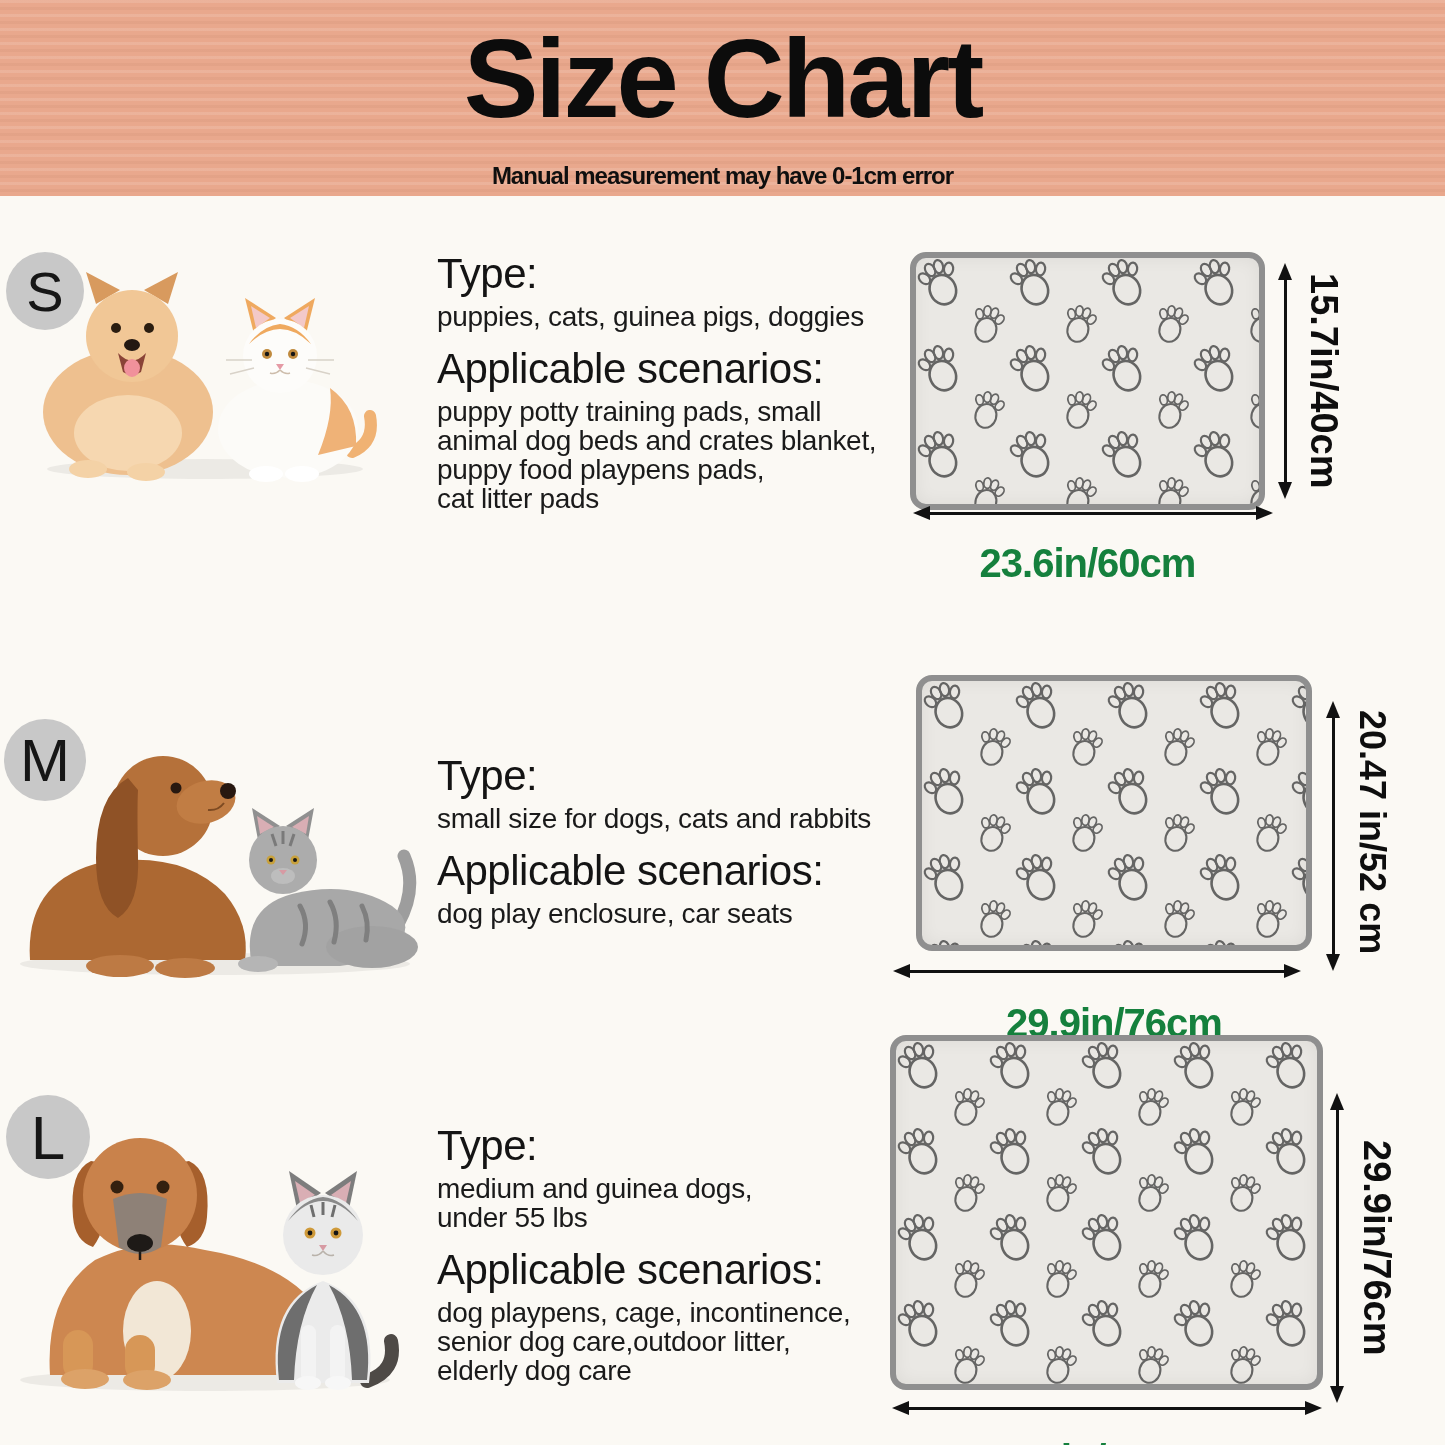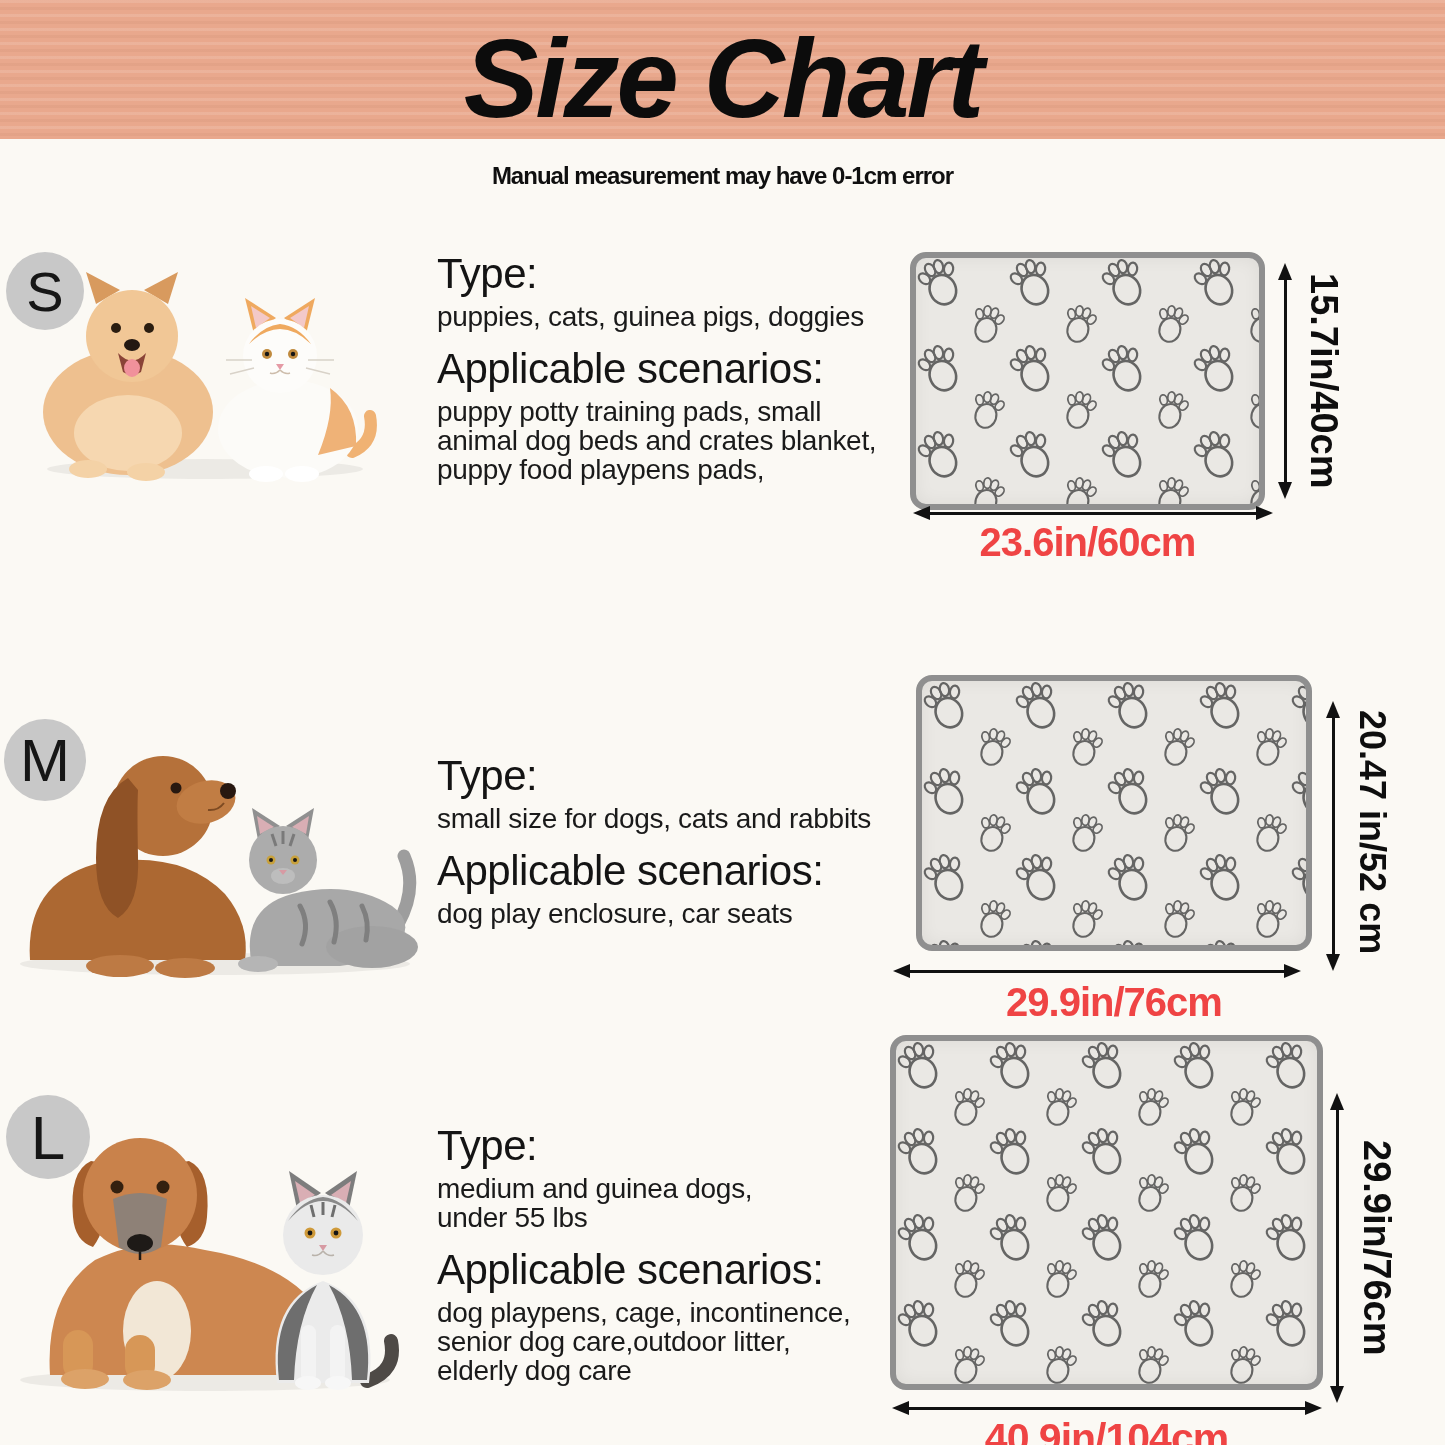--- a/index.html
+++ b/index.html
@@ -2,25 +2,25 @@
 <html><head>
 <meta charset="utf-8">
 <style>
   html,body{margin:0;padding:0;background:#fbf9f4;}
   .canvas{position:relative;width:1445px;height:1445px;margin:0 auto;overflow:hidden;
           background:#fbf9f4;color:#141414;
           font-family:"Liberation Sans","DejaVu Sans",sans-serif;}
   .row{display:contents;}
 
   
-  .banner{position:absolute;left:0;top:0;width:1445px;height:139px;
+  .banner{position:absolute;left:0;top:0;width:1445px;height:196px;
           background:#e9a88d;
           background-image:repeating-linear-gradient(180deg,
             rgba(255,255,255,.12) 0 3px, rgba(255,255,255,0) 3px 7px,
-            rgba(120,60,30,.05) 7px 10px, rgba(255,255,255,0) 10px 14px);font-style:italic;}
+            rgba(120,60,30,.05) 7px 10px, rgba(255,255,255,0) 10px 14px);}
   .banner h1{margin:0;width:100%;text-align:center;line-height:157px;
              font-size:112px;font-weight:700;letter-spacing:-3px;color:#0c0c0c;}
   .subtitle{position:absolute;left:0;top:162px;width:1445px;text-align:center;
             font-size:24px;font-weight:700;letter-spacing:-1px;color:#0f0f0f;}
 
   
   .badge{position:absolute;border-radius:50%;background:#c8c8c8;
          display:flex;align-items:center;justify-content:center;
          color:#161616;font-weight:400;}
   .badge-s{left:6px;top:252px;width:78px;height:78px;font-size:56px;}
@@ -72,21 +72,21 @@
   .hdim-l{left:907px;top:1407px;width:400px;}
 
   
   .vlabel{position:absolute;writing-mode:vertical-rl;text-orientation:mixed;
           display:flex;align-items:center;justify-content:center;
           font-weight:700;color:#0e0e0e;letter-spacing:0;}
   .vlabel-s{left:1296px;top:272px;height:218px;width:54px;font-size:38px;}
   .vlabel-m{left:1344px;top:698px;height:268px;width:56px;font-size:36px;}
   .vlabel-l{left:1348px;top:1100px;height:296px;width:56px;font-size:38px;}
 
-  .hlabel{position:absolute;text-align:center;font-weight:700;color:#ef4444;letter-spacing:-1px;}
+  .hlabel{position:absolute;text-align:center;font-weight:700;color:#15803d;letter-spacing:-1px;margin-top:21px;}
   .hlabel-s{left:910px;top:520px;width:355px;font-size:40px;}
   .hlabel-m{left:916px;top:980px;width:396px;font-size:40px;}
   .hlabel-l{left:890px;top:1415px;width:433px;font-size:41px;}
 
   .defs-svg{position:absolute;width:0;height:0;}
 </style>
 </head>
 <body>
 
 <svg class="defs-svg" aria-hidden="true">
@@ -162,20 +162,21 @@
     <div class="info info-s">
       <div class="heading">Type:</div>
       <div class="bodytext">
         <div>puppies, cats, guinea pigs, doggies</div>
       </div>
       <div class="heading">Applicable scenarios:</div>
       <div class="bodytext">
         <div>puppy potty training pads, small</div>
         <div>animal dog beds and crates blanket,</div>
         <div>puppy food playpens pads,</div>
+        <div>cat litter pads</div>
       </div>
     </div>
 
     <div class="pad pad-s">
       <svg aria-hidden="true">
           <rect width="100%" height="100%" fill="url(#pawpat)"></rect>
         </svg>
     </div>
     <div class="vdim vdim-s"></div>
     <div class="vlabel vlabel-s">15.7in/40cm</div>

